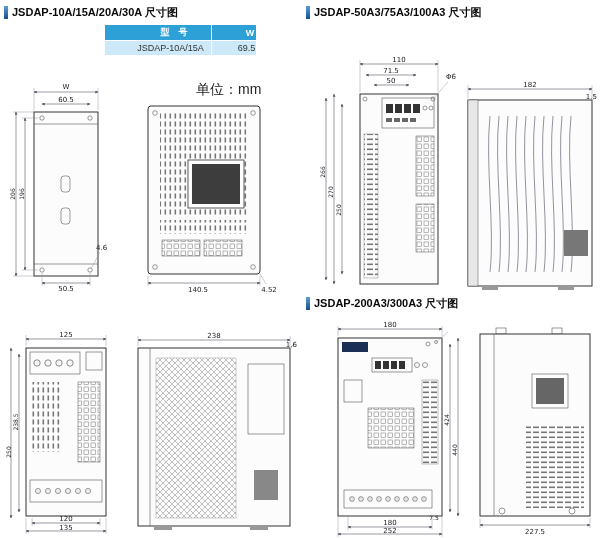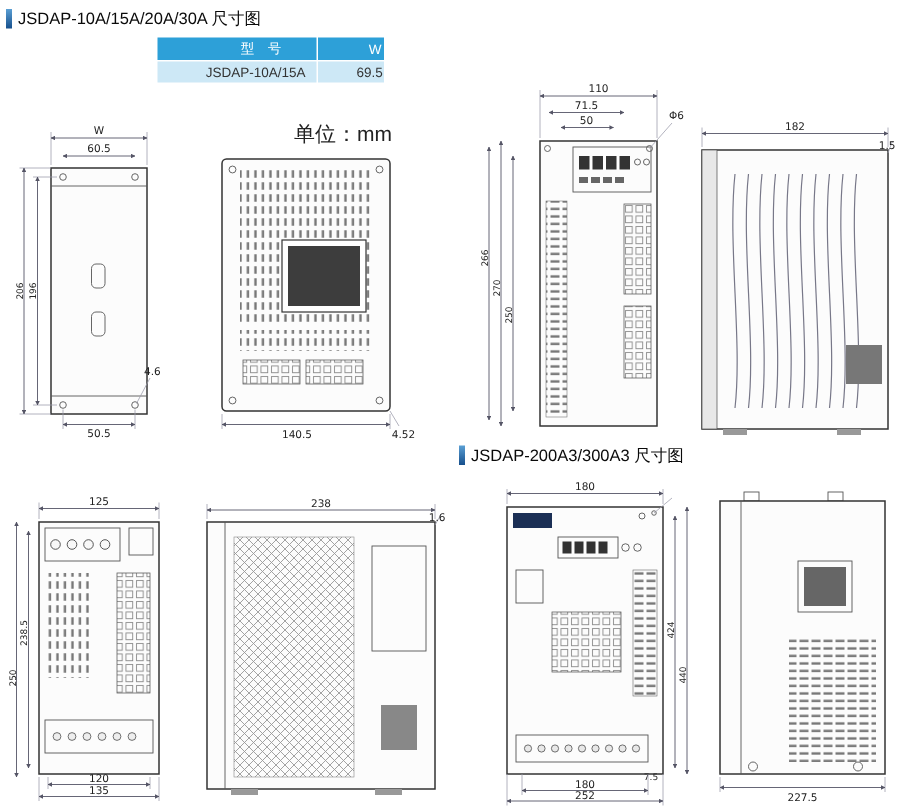--- a/index.html
+++ b/index.html
@@ -1,22 +1,22 @@
 <!DOCTYPE html>
 <html><head>
 <meta charset="utf-8">
 <style>
   * { margin:0; padding:0; box-sizing:border-box; }
   html,body { background:#fff; font-family:"Liberation Sans", sans-serif; }
   .page { position:relative; width:600px; height:538px; background:#fff; overflow:hidden; }
   .sec-header { position:absolute; display:flex; align-items:center; gap:4px; }
   .sec-bar { width:4px; height:13px; background:linear-gradient(180deg,#5a9fd4,#164f8c); }
-  .sec-title { font-size:11px; font-weight:normal; color:#0a0a0a; white-space:pre; }
+  .sec-title { font-size:11px; font-weight:bold; color:#0a0a0a; white-space:pre; }
   .spec-table { position:absolute; left:104px; top:24px; border-collapse:separate; border-spacing:1px; background:#fff; }
-  .spec-table th { background:#2da0d8; color:#fff; font-size:9px; font-weight:normal; height:15px; white-space:pre;padding-left:32px; }
+  .spec-table th { background:#2da0d8; color:#fff; font-size:9px; font-weight:bold; height:15px; white-space:pre;padding-left:32px; }
   .spec-table td { background:#cde8f6; color:#333; font-size:9px; text-align:center; height:14px;padding-left:25px; }
   .c-model { width:106px; } .c-w { width:44px; }
   .row-alt td { background:#b9def0; }
   .unit-note { position:absolute; left:196px; top:81px; font-size:14px; color:#222; }
   .drawing { position:absolute; }
   svg text { font-family:"DejaVu Sans", sans-serif; font-size:7px; fill:#222; }
   svg text.f6 { font-size:6px; }
   .dim { stroke:#556; stroke-width:0.6; }
   .ext { stroke:#99a; stroke-width:0.5; }
   .outline { stroke:#333; stroke-width:1; fill:#fcfcfc; }
@@ -44,20 +44,24 @@
       </pattern>
       <pattern id="patGrid" width="7" height="7" patternUnits="userSpaceOnUse">
         <rect x="1" y="1" width="4.5" height="4.5" fill="none" stroke="#888" stroke-width="0.6"></rect>
       </pattern>
     </defs>
   </svg>
 
   <div class="sec-header" style="left:4px;top:5px">
     <span class="sec-bar"></span>
     <span class="sec-title">JSDAP-10A/15A/20A/30A 尺寸图</span>
+  </div>
+  <div class="sec-header" style="left:306px;top:5px">
+    <span class="sec-bar"></span>
+    <span class="sec-title">JSDAP-50A3/75A3/100A3 尺寸图</span>
   </div>
   <div class="sec-header" style="left:306px;top:296px">
     <span class="sec-bar"></span>
     <span class="sec-title">JSDAP-200A3/300A3 尺寸图</span>
   </div>
 
   <table class="spec-table">
     <tbody>
         <tr>
       <th class="c-model">型　号</th>

